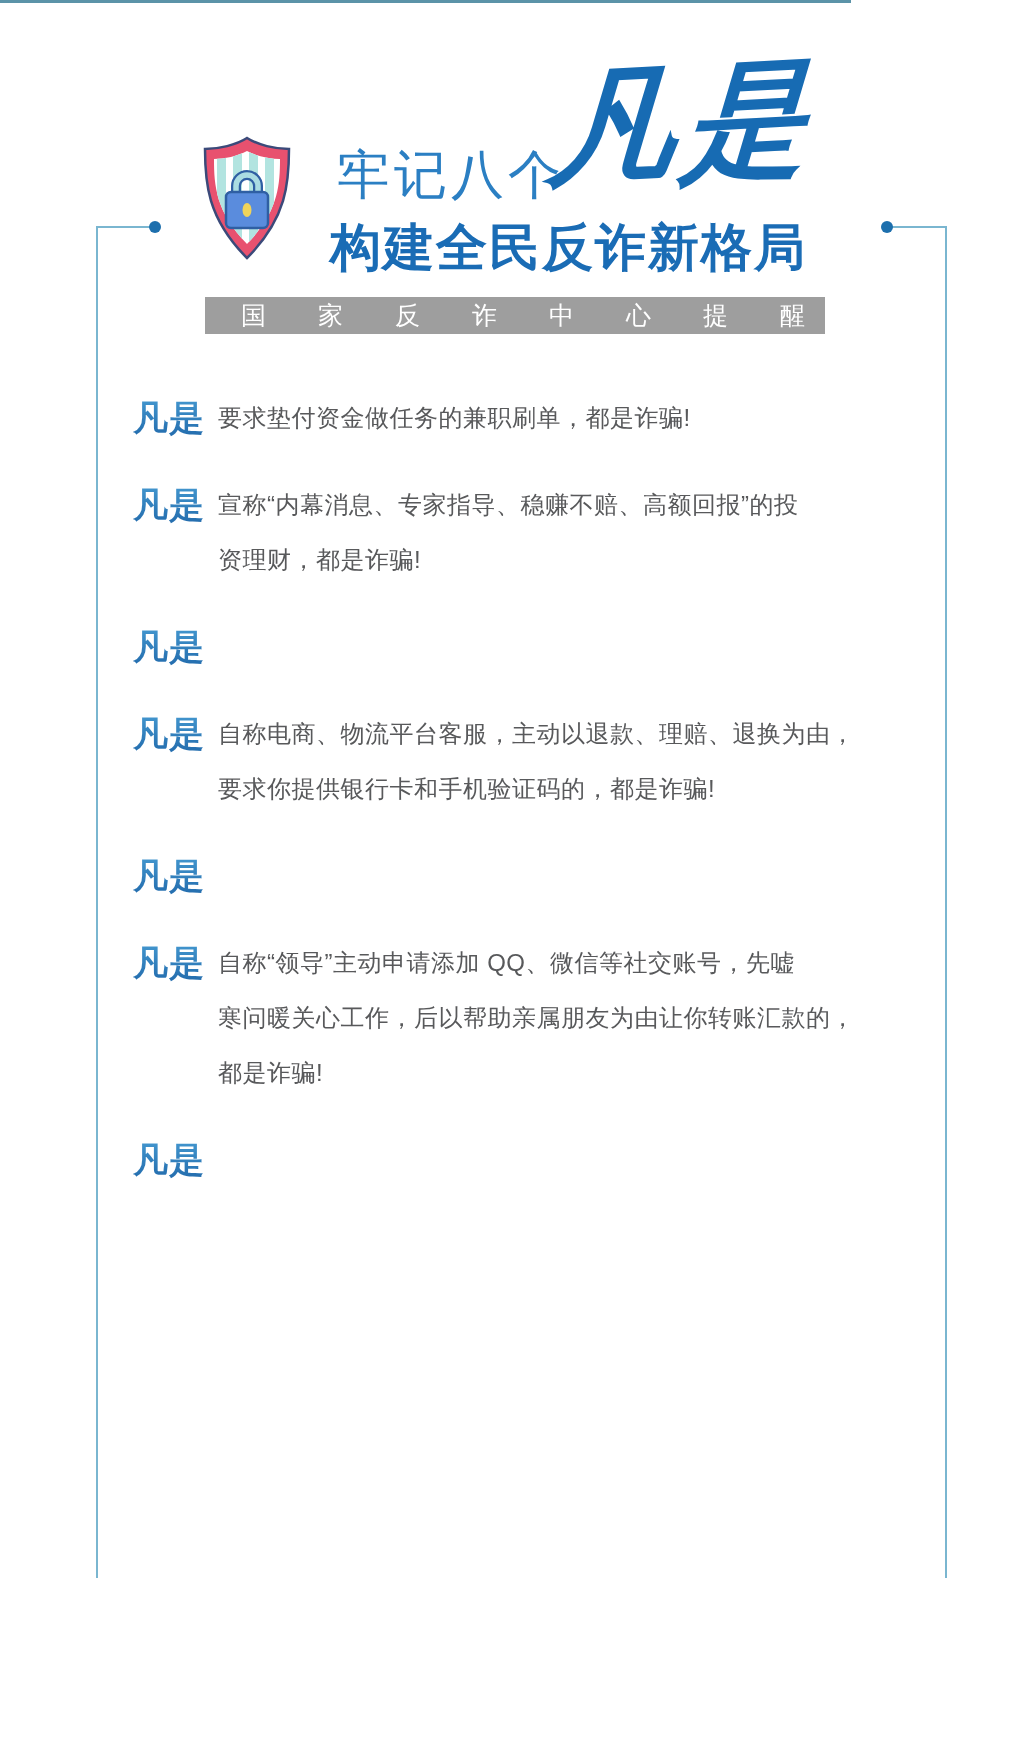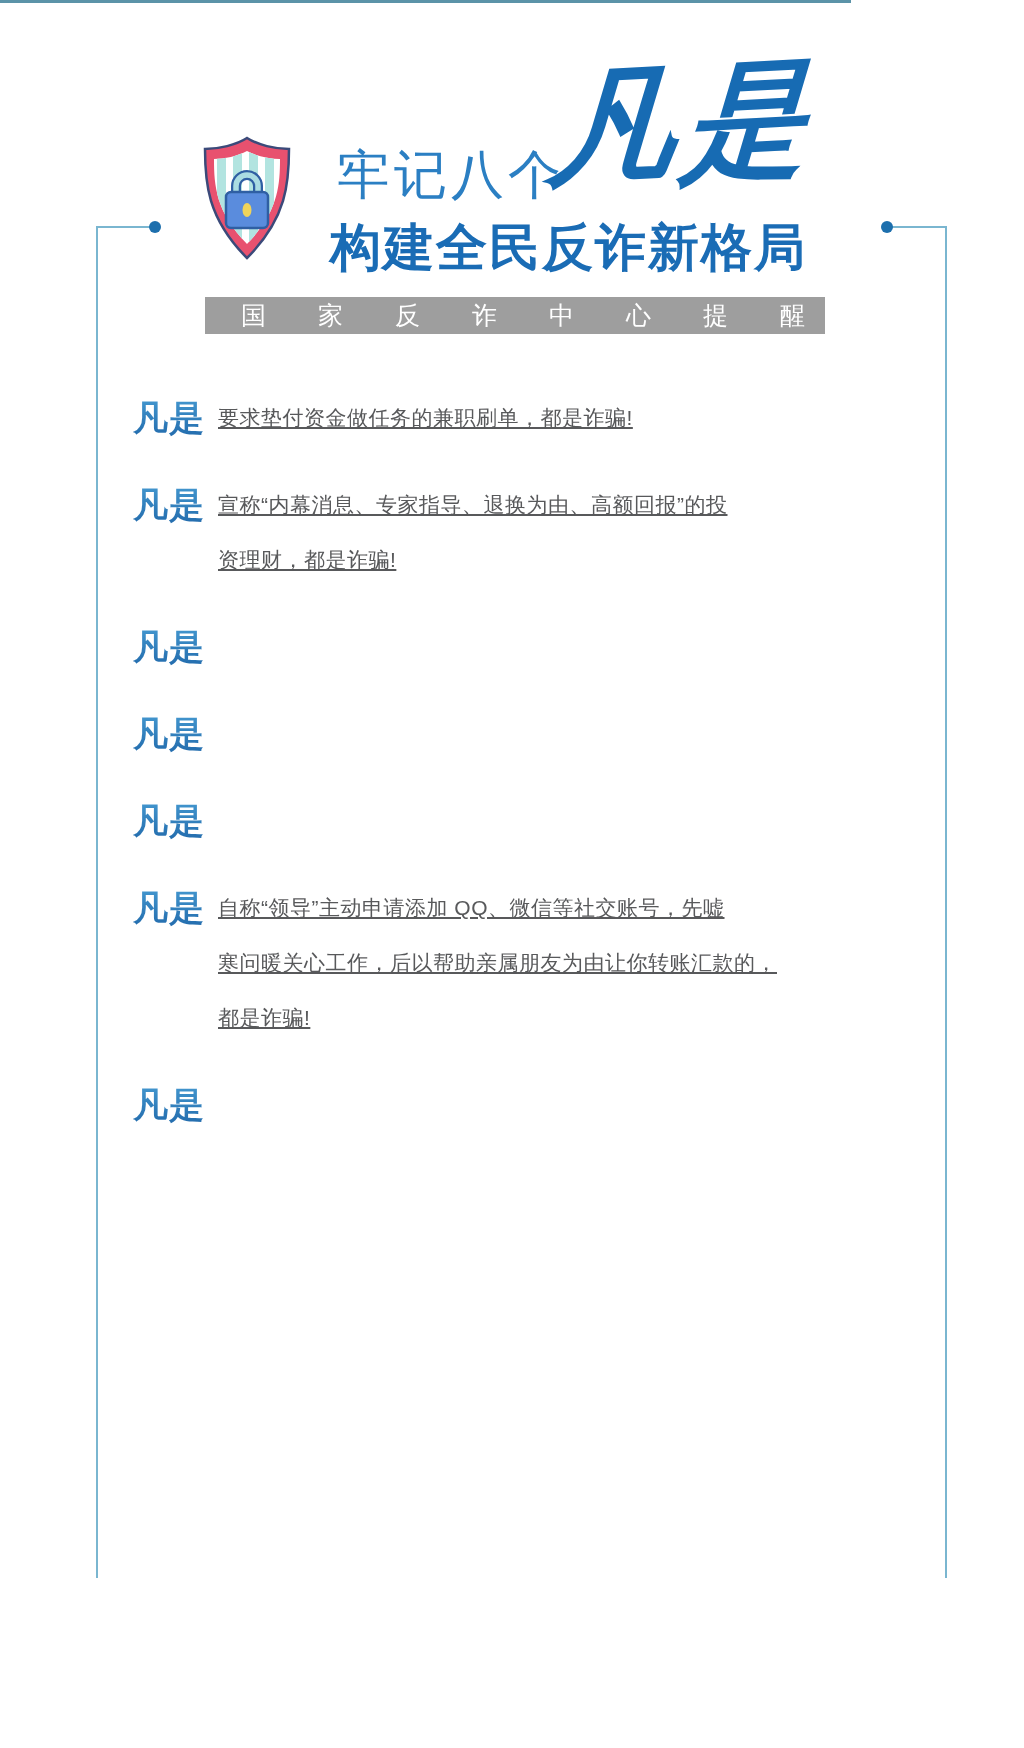--- a/index.html
+++ b/index.html
@@ -54,22 +54,22 @@
   .item{display:flex;align-items:flex-start;margin-bottom:32px;}
   .fanshi{
     flex:0 0 auto;
     font-size:35px;font-weight:bold;line-height:55px;
     background:linear-gradient(180deg,#4aa0d6 0%,#1c63a6 100%);
     -webkit-background-clip:text;background-clip:text;
     -webkit-text-fill-color:transparent;color:#2e7fc1;
     margin-right:13px;letter-spacing:1px;white-space:nowrap;
   }
   .item-text{
-    font-size:21px;line-height:55px;color:#58595b;
-    white-space:pre-line;letter-spacing:0.5px;text-decoration:underline;
+    font-size:24px;line-height:55px;color:#58595b;
+    white-space:pre-line;letter-spacing:0.5px;
   }
 </style>
 </head>
 <body>
 
 <div class="poster">
 
   <div class="frame-line frame-left"></div>
   <div class="frame-line frame-right"></div>
   <div class="frame-bottom"></div>
@@ -113,30 +113,32 @@
 
   <div class="items">
 
     <div class="item">
       <span class="fanshi">凡是</span>
       <span class="item-text">要求垫付资金做任务的兼职刷单，都是诈骗!</span>
     </div>
 
     <div class="item">
       <span class="fanshi">凡是</span>
-      <span class="item-text">宣称“内幕消息、专家指导、退换为由、高额回报”的投
+      <span class="item-text">宣称“内幕消息、专家指导、稳赚不赔、高额回报”的投
 资理财，都是诈骗!</span>
     </div>
 
     <div class="item">
       <span class="fanshi">凡是</span>
     </div>
 
     <div class="item">
       <span class="fanshi">凡是</span>
+      <span class="item-text">自称电商、物流平台客服，主动以退款、理赔、退换为由，
+要求你提供银行卡和手机验证码的，都是诈骗!</span>
     </div>
 
     <div class="item">
       <span class="fanshi">凡是</span>
     </div>
 
     <div class="item">
       <span class="fanshi">凡是</span>
       <span class="item-text">自称“领导”主动申请添加 QQ、微信等社交账号，先嘘
 寒问暖关心工作，后以帮助亲属朋友为由让你转账汇款的，

